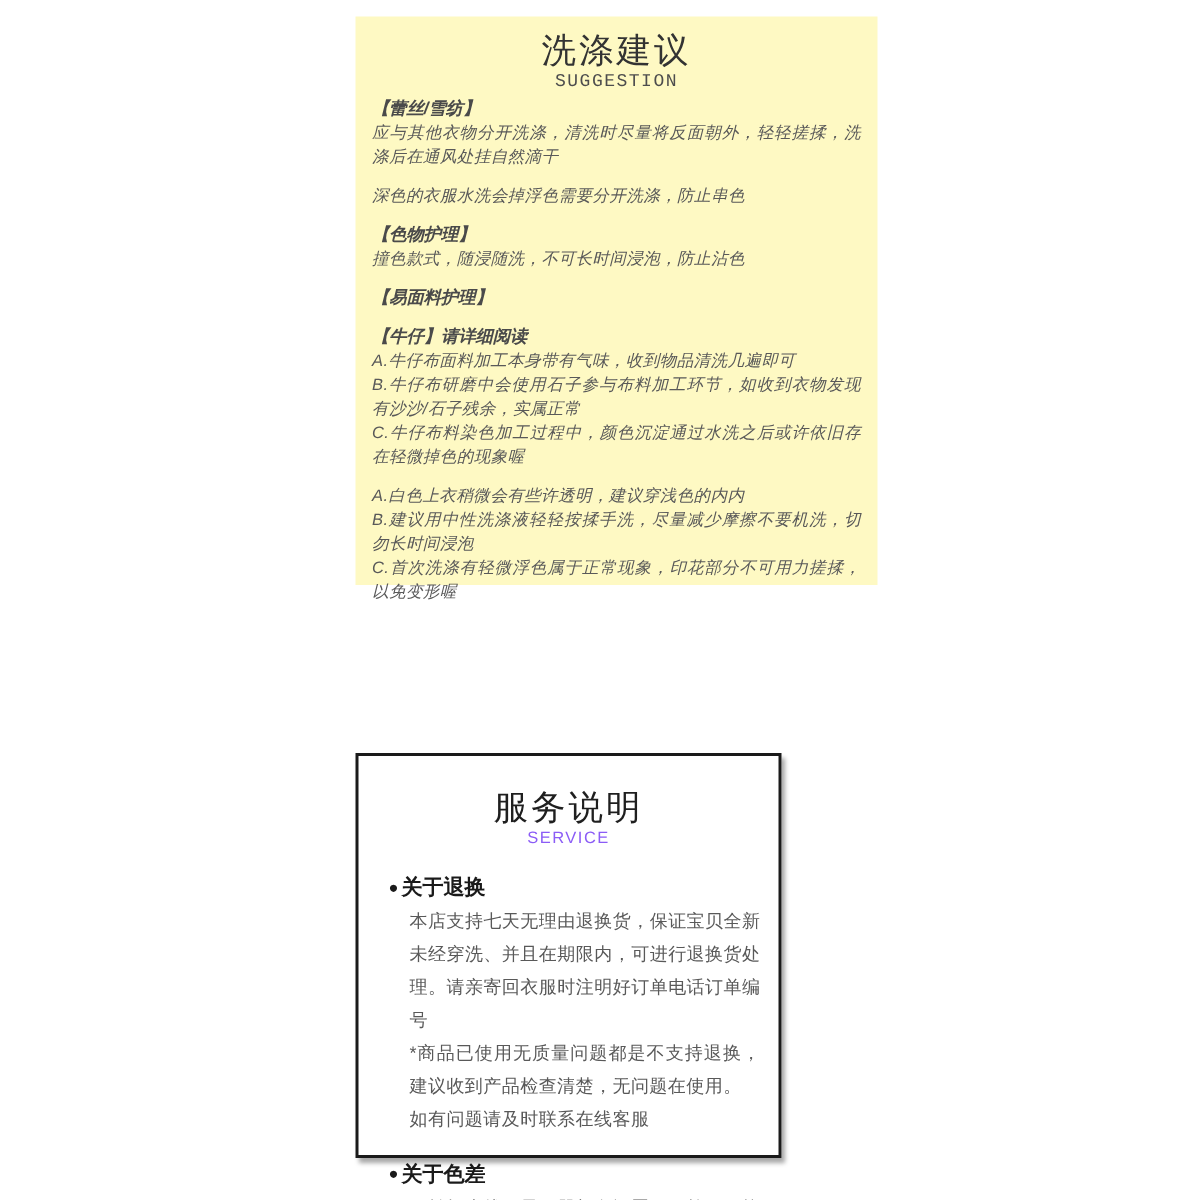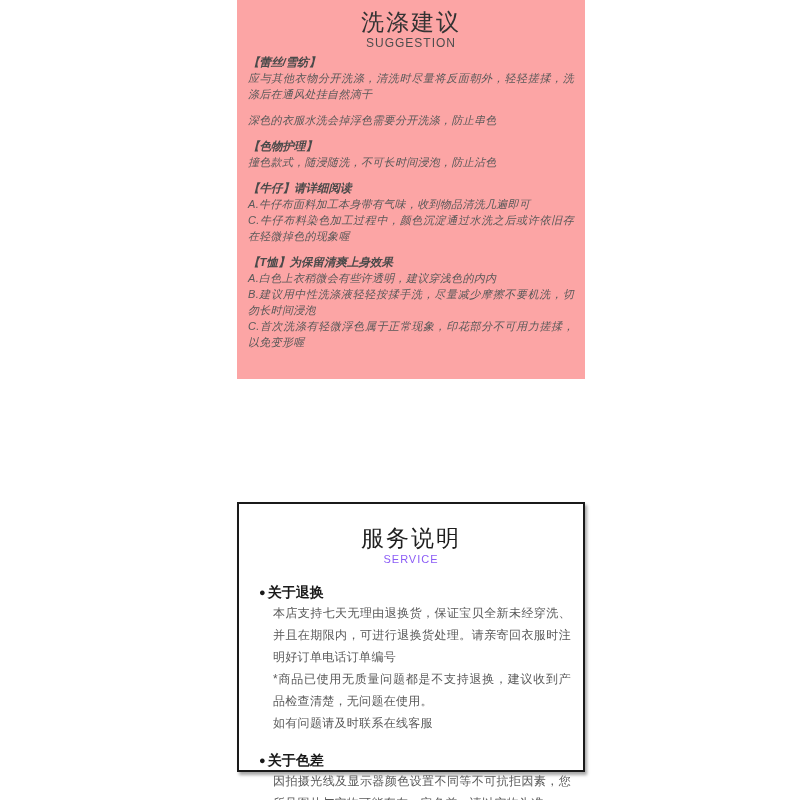--- a/index.html
+++ b/index.html
@@ -8,40 +8,41 @@
     width: 800px;
     height: 800px;
     background: #ffffff;
     font-family: "Liberation Sans", sans-serif;
     position: relative;
     overflow: hidden;
   }
   .wash-panel {
     position: absolute;
     left: 237px;
-    top: 0;
+    top: 11px;
     width: 348px;
     height: 379px;
-    background: #fca5a5;
+    background: #fef9c3;
     box-sizing: border-box;
     padding: 8px 11px 0 11px;
   }
   .panel-title {
     text-align: center;
     font-size: 23px;
     color: #333333;
     letter-spacing: 2px;
     line-height: 28px;
   }
   .panel-subtitle {
     text-align: center;
     font-size: 12px;
     color: #4d4d4d;
     letter-spacing: 1px;
     line-height: 14px;
+    font-family: Liberation Mono, monospace;
   }
   .wash-section { margin-top: 10px; font-style: italic; }
   .wash-section.first { margin-top: 4px; }
   .wash-heading {
     font-size: 11.5px;
     font-weight: bold;
     color: #4a4a4a;
     line-height: 16px;
     margin: 0;
   }
@@ -50,21 +51,21 @@
     color: #595959;
     line-height: 16px;
     margin: 0;
     text-align: justify;
     letter-spacing: 0.3px;
   }
   .service-box {
     position: absolute;
     left: 237px;
     top: 502px;
-    width: 348px;
+    width: 284px;
     height: 270px;
     background: #ffffff;
     border: 2px solid #1a1a1a;
     box-sizing: border-box;
     box-shadow: 2px 3px 3px rgba(0,0,0,0.35);
     padding: 20px 12px 0 12px;
   }
   .service-title {
     text-align: center;
     font-size: 23px;
@@ -79,20 +80,21 @@
     letter-spacing: 1px;
     line-height: 14px;
   }
   .service-section { margin-top: 16px; }
   .service-heading {
     font-size: 14px;
     font-weight: bold;
     color: #1a1a1a;
     line-height: 20px;
     margin: 0 0 0 8px;
+    font-family: Liberation Serif, serif;
   }
   .service-heading .bullet {
     font-size: 11px;
     vertical-align: 1px;
     margin-right: 2px;
   }
   .service-line {
     font-size: 12px;
     color: #595959;
     line-height: 22px;
@@ -116,30 +118,31 @@
   <div class="wash-section">
     <p class="wash-line">深色的衣服水洗会掉浮色需要分开洗涤，防止串色</p>
   </div>
 
   <div class="wash-section">
     <p class="wash-heading">【色物护理】</p>
     <p class="wash-line">撞色款式，随浸随洗，不可长时间浸泡，防止沾色</p>
   </div>
 
   <div class="wash-section">
+    <p class="wash-heading">【易面料护理】</p>
   </div>
 
   <div class="wash-section">
     <p class="wash-heading">【牛仔】请详细阅读</p>
     <p class="wash-line">A.牛仔布面料加工本身带有气味，收到物品清洗几遍即可</p>
+    <p class="wash-line">B.牛仔布研磨中会使用石子参与布料加工环节，如收到衣物发现有沙沙/石子残余，实属正常</p>
     <p class="wash-line">C.牛仔布料染色加工过程中，颜色沉淀通过水洗之后或许依旧存在轻微掉色的现象喔</p>
   </div>
 
   <div class="wash-section">
-    <p class="wash-heading">【T恤】为保留清爽上身效果</p>
     <p class="wash-line">A.白色上衣稍微会有些许透明，建议穿浅色的内内</p>
     <p class="wash-line">B.建议用中性洗涤液轻轻按揉手洗，尽量减少摩擦不要机洗，切勿长时间浸泡</p>
     <p class="wash-line">C.首次洗涤有轻微浮色属于正常现象，印花部分不可用力搓揉，以免变形喔</p>
   </div>
 </div>
 
 <div class="service-box">
   <div class="service-title">服务说明</div>
   <div class="service-subtitle">SERVICE</div>
 

